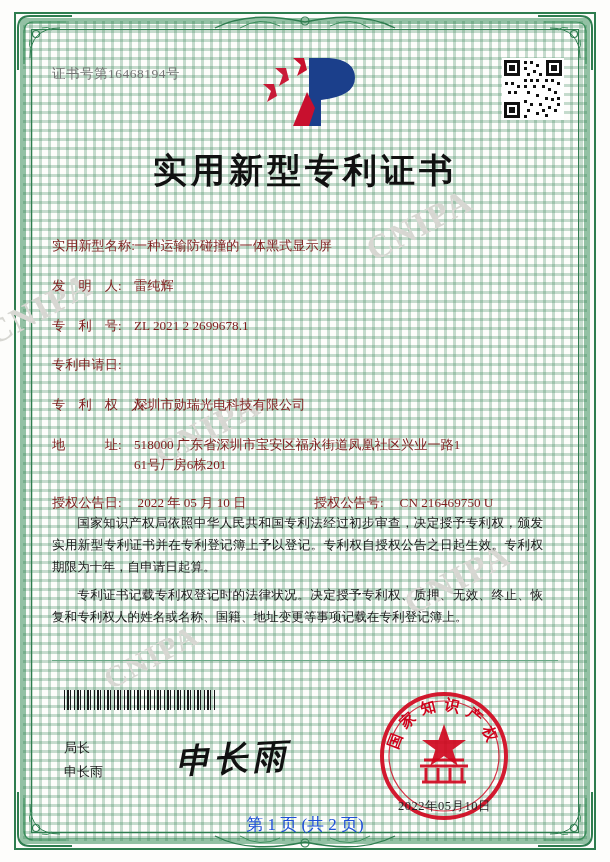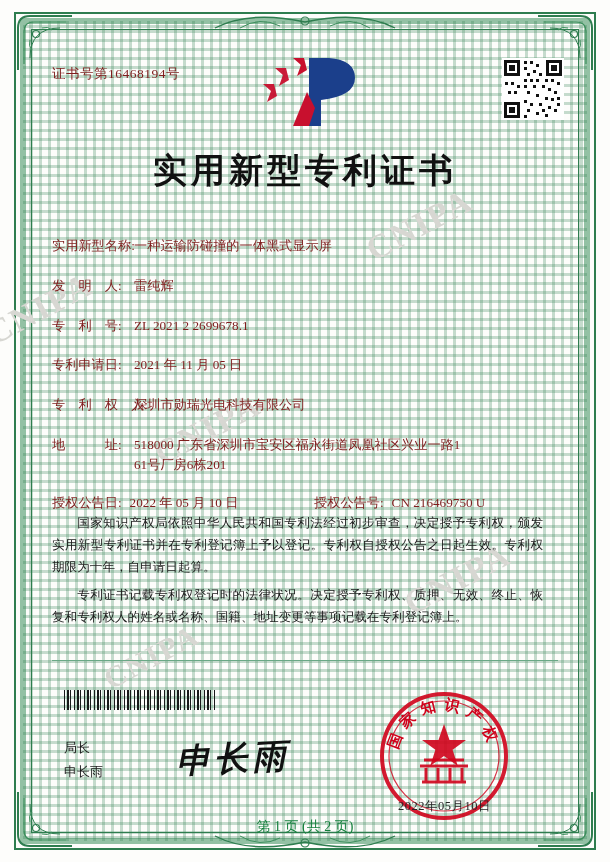--- a/index.html
+++ b/index.html
@@ -103,21 +103,21 @@
   .wm3 { left: -18px;  top: 290px; font-size: 34px; }
   .wm4 { left: 400px; top: 560px; font-size: 34px; }
   .wm5 { left: 100px; top: 640px; font-size: 30px; }
 
   
   .cert-no {
     position: absolute;
     left: 52px; top: 65px;
     font-size: 13.5px;
     letter-spacing: .5px;
-    color: #7f1d1d;
+    color: #737373;
   }
   .logo {
     position: absolute;
     left: 50%; top: 52px;
     transform: translateX(-50%);
     width: 120px; height: 80px;
   }
   .qr {
     position: absolute;
     right: 46px; top: 58px;
@@ -158,21 +158,21 @@
   .row .val {
     flex: 1 1 auto;
   }
   .row.addr { margin-bottom: 18px; }
   .row.addr .val { width: 400px; }
 
   .row.two { display: flex; margin-bottom: 18px; }
   .row.two .half { display: flex; }
   .row.two .half.first { width: 262px; flex: 0 0 262px; }
   .row.two .half .lab2 { white-space: pre; text-align: right; }
-  .row.two .half .val2 { margin-left: 8px; text-align: center; }
+  .row.two .half .val2 { margin-left: 16px; text-align: center; }
 
   
   .paras {
     position: absolute;
     left: 52px; top: 512px;
     width: 506px;
     font-size: 12.6px;
     line-height: 1.75;
     color: #1c1c1c;
     text-align: justify;
@@ -232,22 +232,22 @@
     font-size: 12.5px;
     color: #262626;
     letter-spacing: .5px;
   }
 
   
   .footer {
     position: absolute;
     left: 0; right: 0; bottom: 26px;
     text-align: center;
-    font-size: 14px;
-    color: #15803d;
+    font-size: 17px;
+    color: #1d4ed8;
   }
 </style>
 </head>
 <body>
 
 <div class="page">
 
   <div class="border-outer"></div>
   <div class="border-mid"></div>
   <div class="border-pattern"></div>
@@ -378,21 +378,20 @@
       <div class="val">雷纯辉</div>
     </div>
 
     <div class="row">
       <div class="lab">专　利　号:</div>
       <div class="val">ZL 2021 2 2699678.1</div>
     </div>
 
     <div class="row">
       <div class="lab">专利申请日:</div>
-      <div class="val">2021 年 11 月 05 日</div>
     </div>
 
     <div class="row">
       <div class="lab">专　利　权　人:</div>
       <div class="val">深圳市勋瑞光电科技有限公司</div>
     </div>
 
     <div class="row addr">
       <div class="lab">地　　　址:</div>
       <div class="val">

